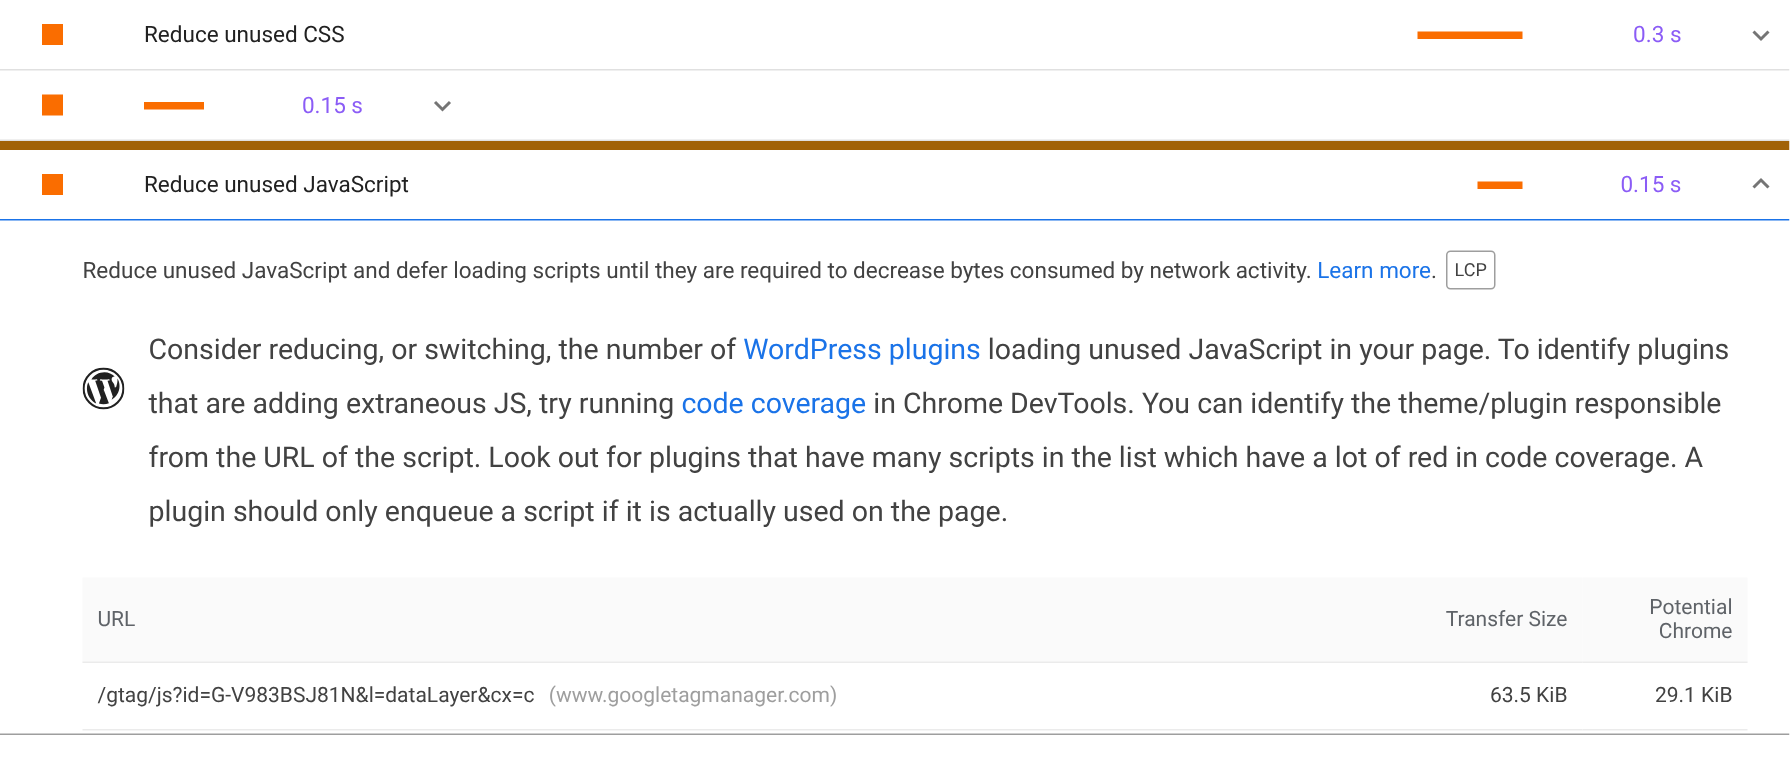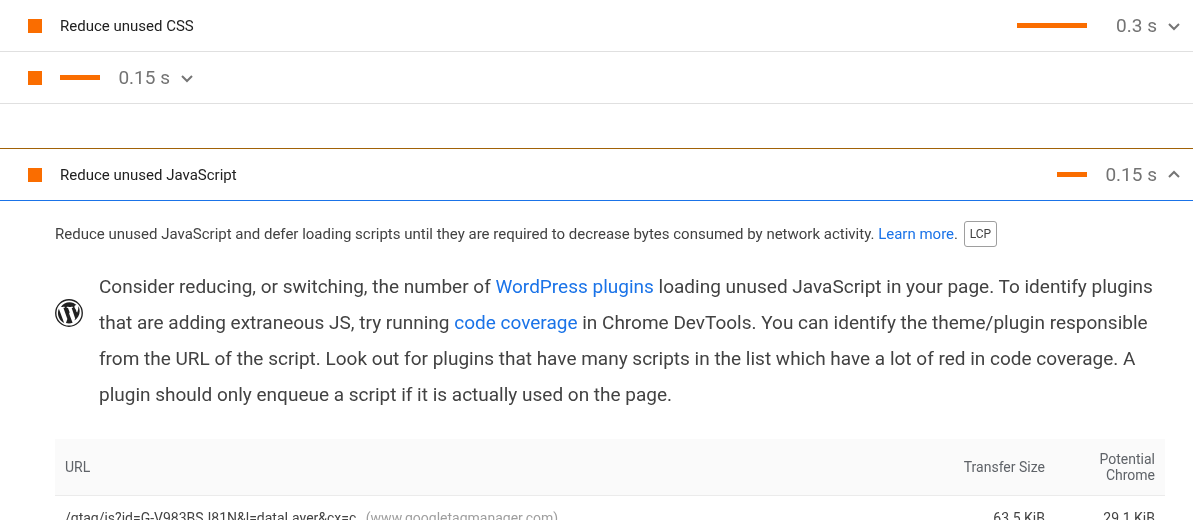--- a/index.html
+++ b/index.html
@@ -9,25 +9,25 @@
     color: #212121;
     background: #fff;
     width: 1193px;
   }
   .audit-row {
     display: flex;
     align-items: center;
     padding: 14px 12px 14px 28px;
     border-bottom: 1px solid #e0e0e0;
     cursor: pointer;
+    gap: 36px;
   }
   .audit-row.expanded-top {
-    border-top: 1px solid #a16207;
+    border-top: 6px solid #a16207;
     border-bottom: 1px solid #1a73e8;
-    margin-top: 44px;
   }
   .sq-icon {
     width: 14px;
     height: 14px;
     background: #fa6d00;
     flex: none;
     margin-right: 18px;
   }
   .audit-title {
     flex: 1;
@@ -39,22 +39,22 @@
     background: #fa6d00;
     flex: none;
     margin-right: 14px;
   }
   .spark.w1 { width: 70px; }
   .spark.w2 { width: 40px; }
   .spark.w3 { width: 30px; }
   .time-val {
     width: 56px;
     text-align: right;
-    color: #737373;
-    font-size: 19px;
+    color: #8b5cf6;
+    font-size: 15px;
     margin-right: 10px;
   }
   .chev {
     width: 14px;
     height: 14px;
     flex: none;
   }
   .chev svg { width: 14px; height: 14px; display:block; }
   .chev path { stroke: #757575; stroke-width: 2; fill: none; }
   .details-panel {

